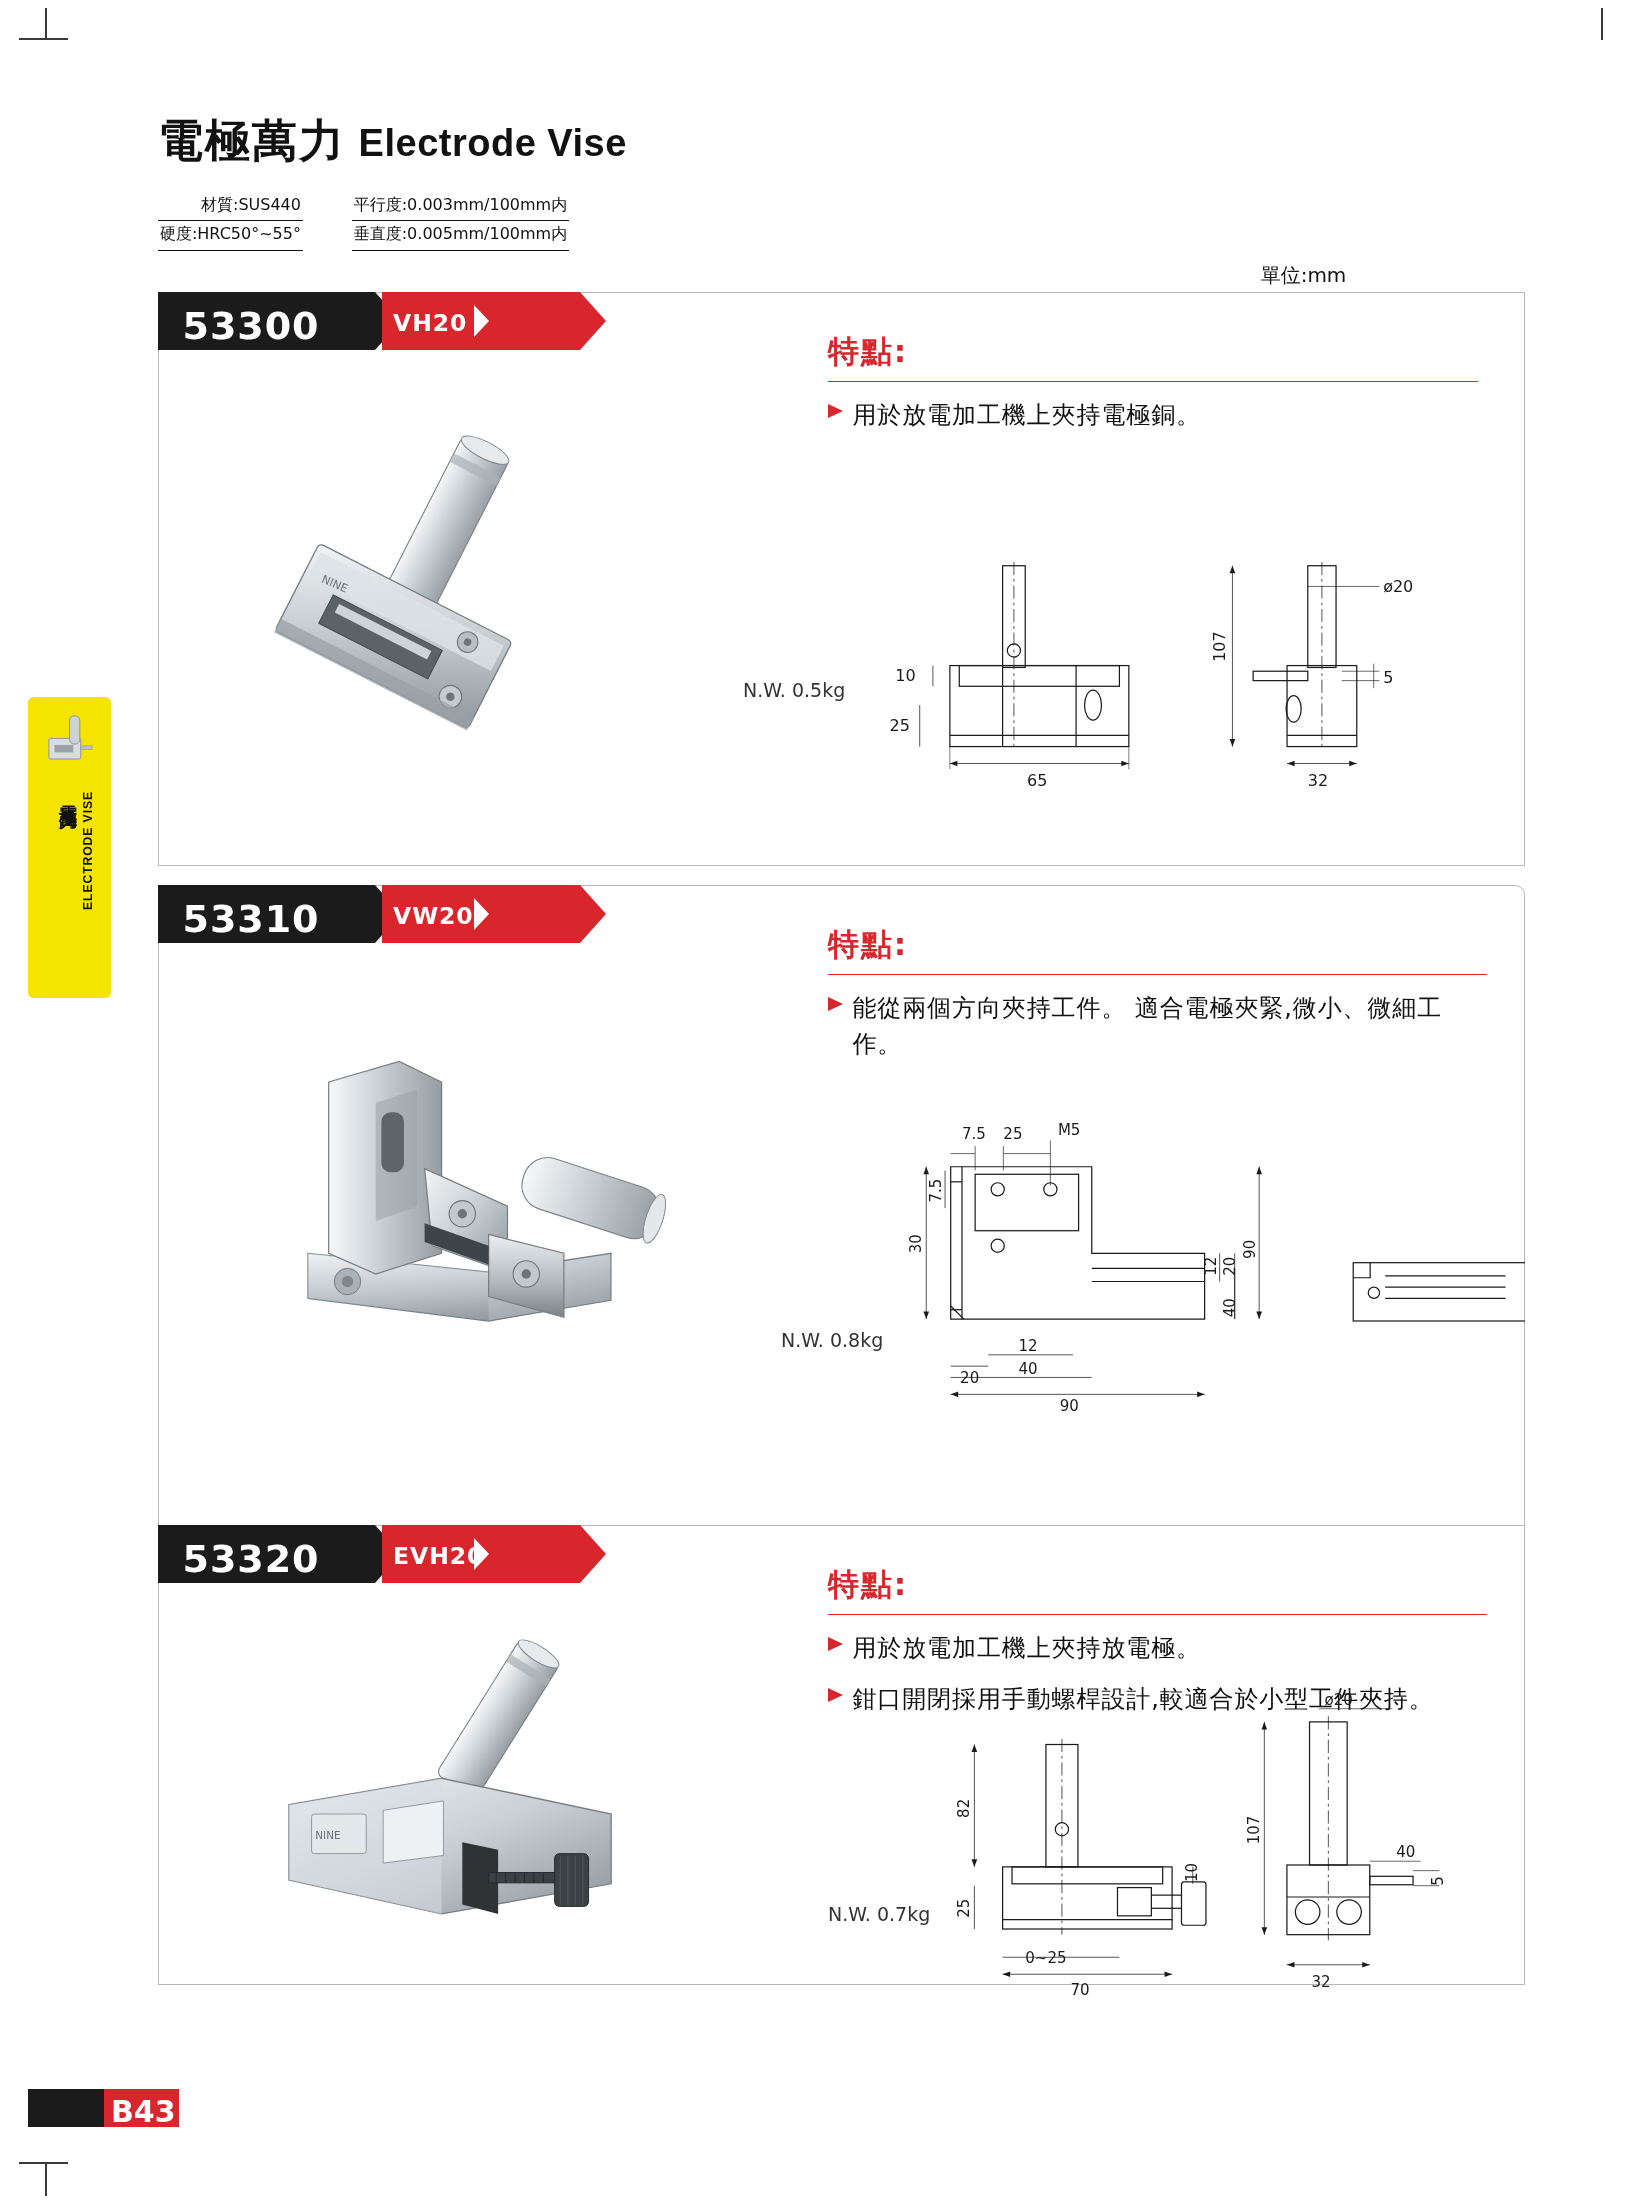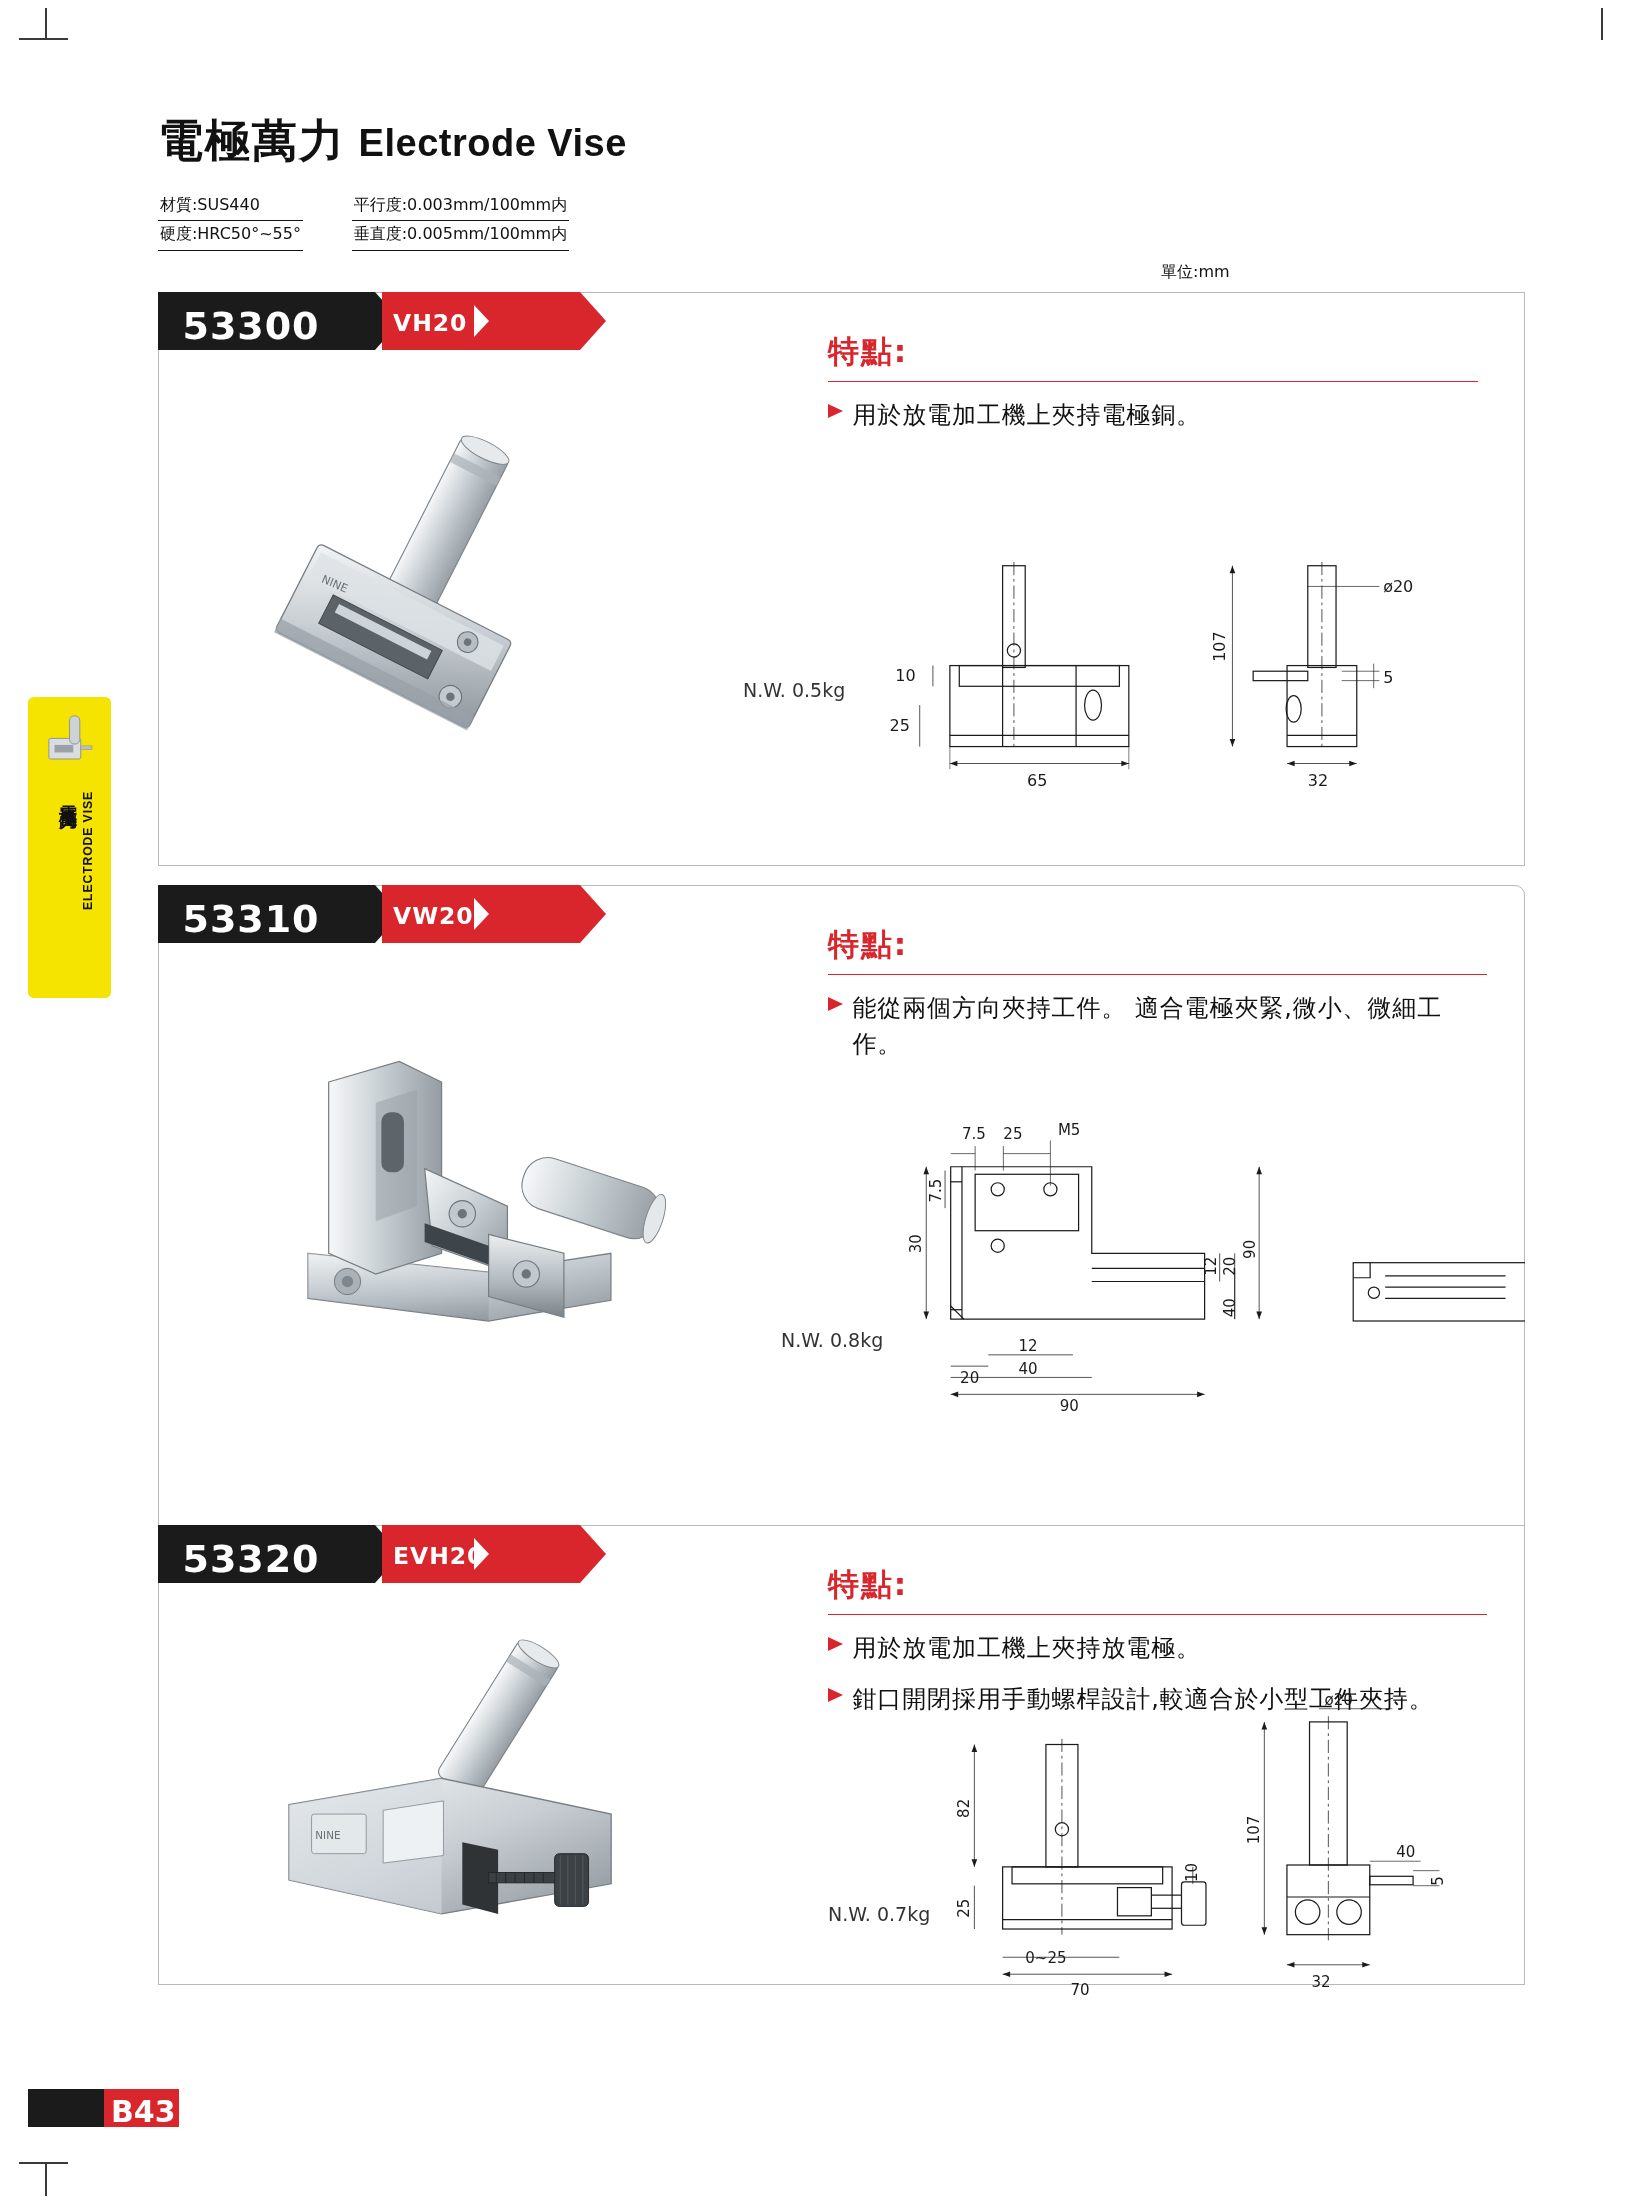--- a/index.html
+++ b/index.html
@@ -24,29 +24,29 @@
   .title-row { display:flex; align-items:baseline; }
   .title-cn {
     font-family:"DejaVu Sans", sans-serif;
     font-size:45px; font-weight:700; letter-spacing:1.9px; color:#111;
   }
   .title-en {
     font-size:38px; font-weight:700; color:#111;
     margin-left:13px; letter-spacing:0.5px;
   }
   .spec-row { display:flex; margin-top:21px; }
-  .spec-col { margin-right:49px; }
+  .spec-col { margin-right:49px;text-align:right; }
   .spec-line {
     font-size:16px; color:#111; padding:2.8px 1.9px 4.7px 1.9px;
     border-bottom:1.3px solid #111; white-space:nowrap;
     font-family:"DejaVu Sans", sans-serif;
   }
   .spec-line.first { border-bottom:1.3px solid #111; }
-  .unit-wrap { position:absolute; left:1161px; top:262px; width:377px; text-align:left;
-    font-size:16px; font-family:"DejaVu Sans", sans-serif; }
+  .unit-wrap { position:absolute; left:1115px; top:262px; width:377px; text-align:center;
+    font-size:20px; font-family:"DejaVu Sans", sans-serif; }
 
   
   .sidetab {
     position:absolute; left:28px; top:697px; width:83px; height:301px;
     background:#f5e300; border-radius:5.6px;
   }
   .sidetab .stimg {
     position:absolute; left:17px; top:17px; width:49px; height:60px;
   }
   .sidetab .st-cn {

